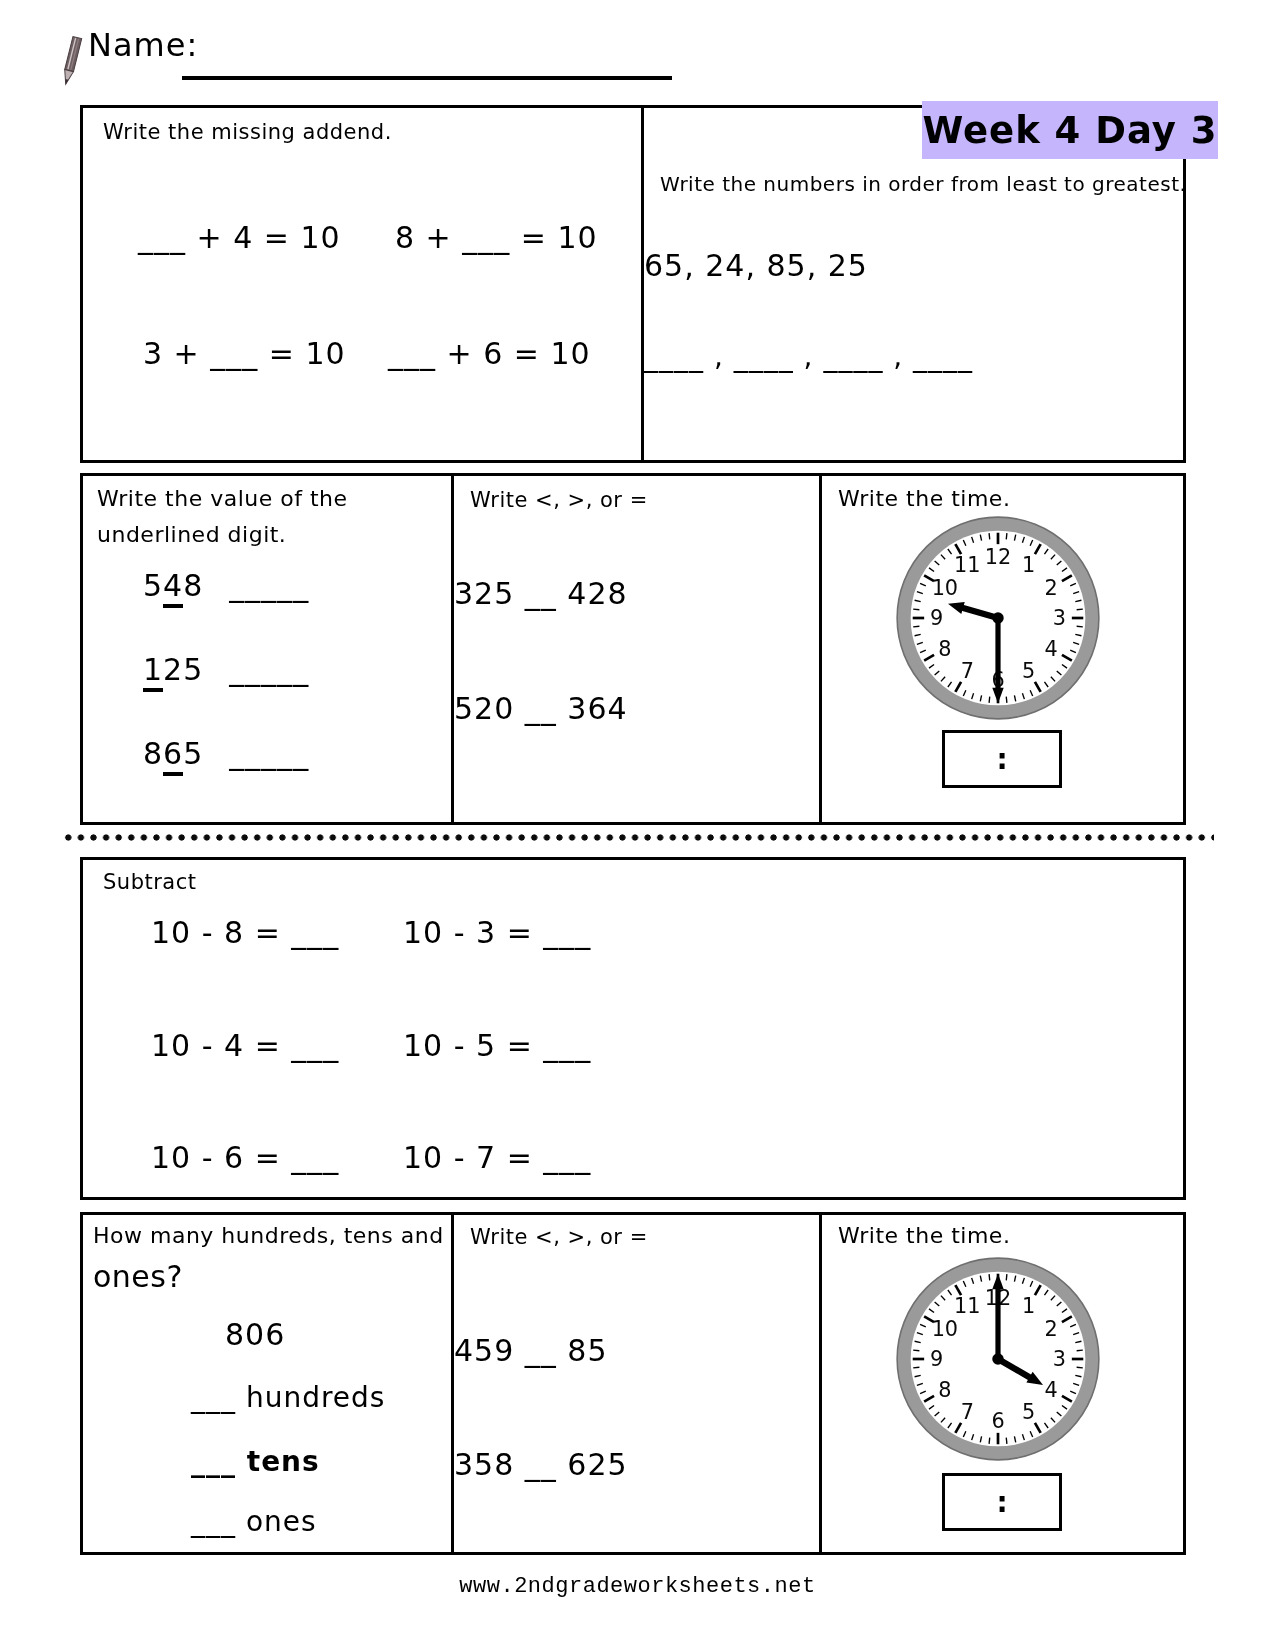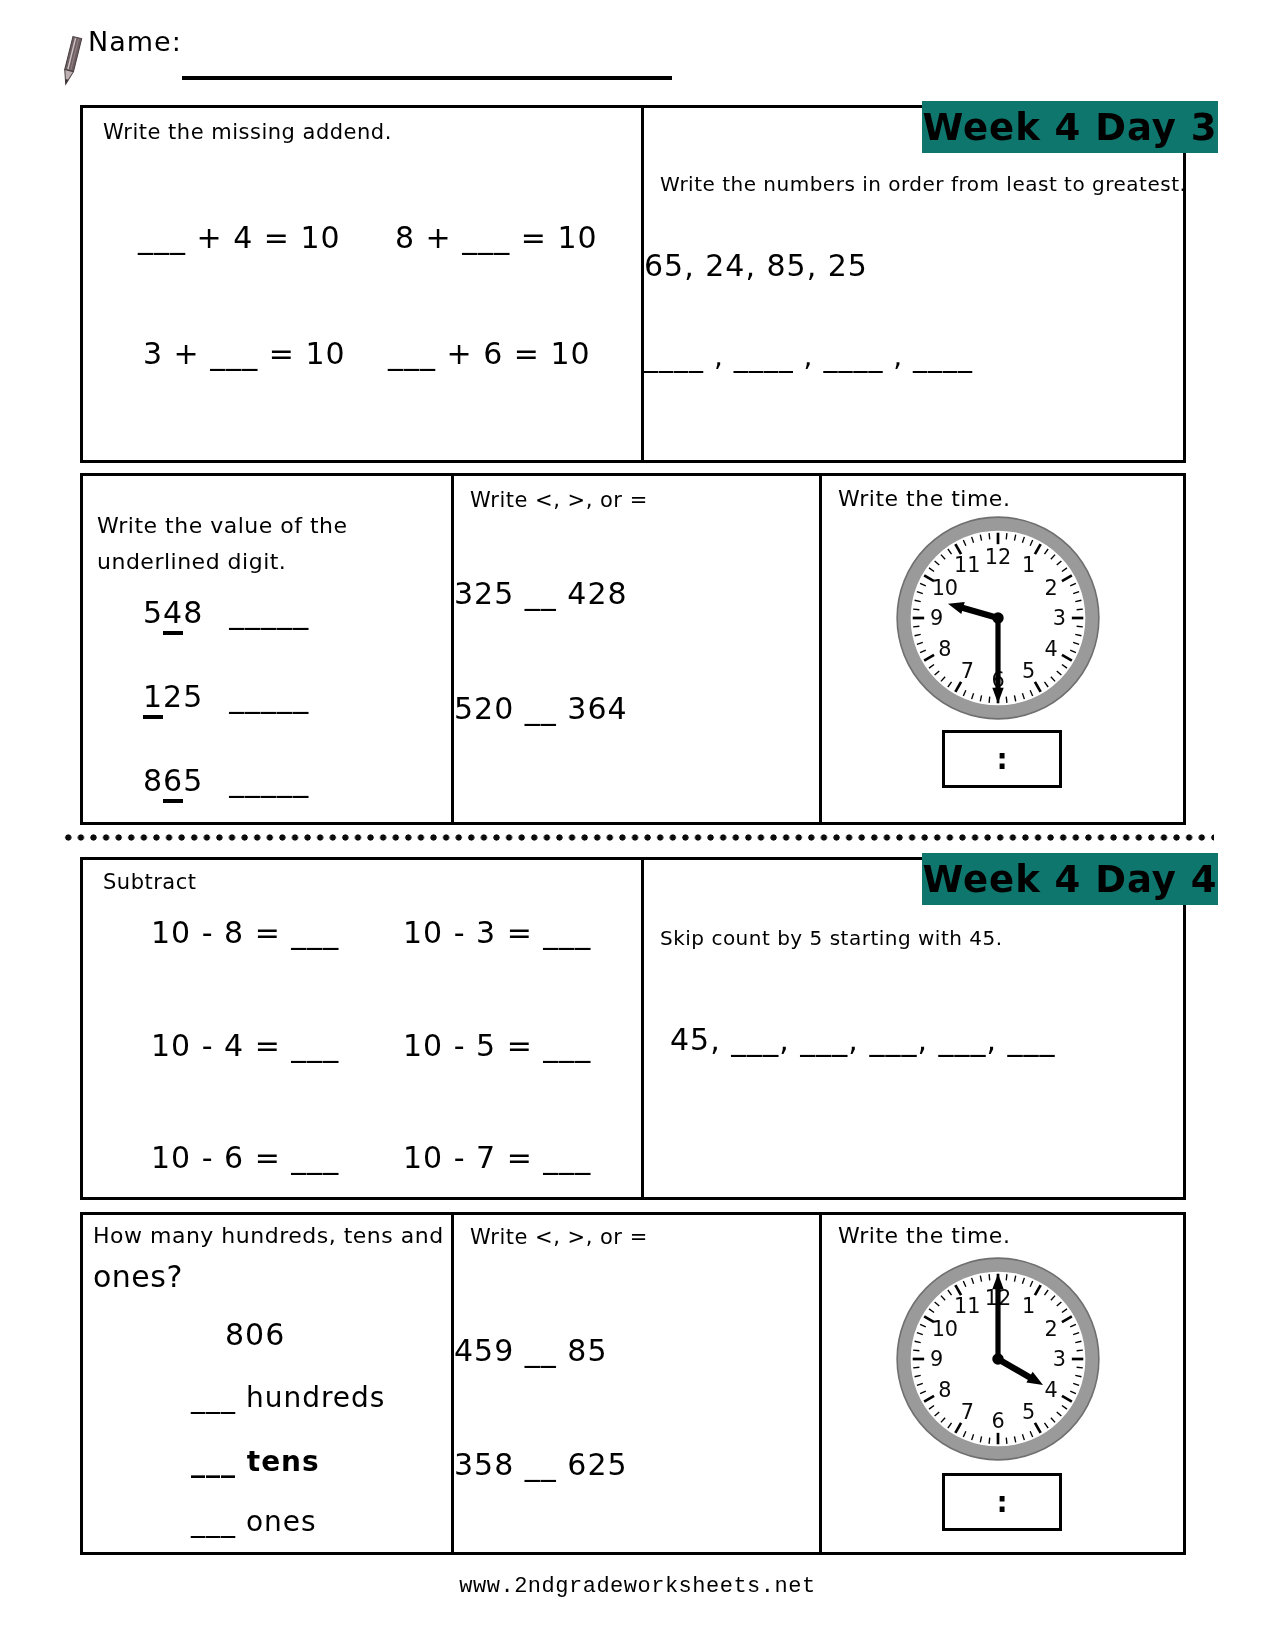--- a/index.html
+++ b/index.html
@@ -1,34 +1,34 @@
 <!DOCTYPE html>
 <html><head>
 <meta charset="utf-8">
 <style>
   html,body{margin:0;padding:0;background:#fff;}
   #page{position:relative;width:1275px;height:1650px;background:#ffffff;
         font-family:"DejaVu Sans",sans-serif;color:#000;overflow:hidden;}
 
   
   .pen-icon{position:absolute;left:57px;top:33px;width:30px;height:56px;}
-  .name-label{position:absolute;left:88px;top:26px;font-size:27px;letter-spacing:1px;}
+  .name-label{position:absolute;left:88px;top:26px;font-size:32px;letter-spacing:1px;}
   .name-line{position:absolute;left:182px;top:76px;width:490px;border-bottom:4px solid #000;}
 
   
   .wtable{position:absolute;left:80px;width:1100px;border:3px solid #000;background:#fff;}
   .cell{position:absolute;top:0;height:100%;}
   .cell.bl{border-left:3px solid #000;}
   .cell-title{position:absolute;font-size:21px;letter-spacing:.5px;white-space:nowrap;}
   .prob{position:absolute;font-size:30px;letter-spacing:1px;white-space:nowrap;}
   .centered{left:0;right:0;}
 
   
-  .day-badge{position:absolute;top:-7px;right:-35px;width:296px;height:52px;
-             background:#0f766e;display:flex;align-items:center;justify-content:center;
+  .day-badge{position:absolute;top:-7px;right:-35px;width:296px;height:58px;
+             background:#c4b5fd;display:flex;align-items:center;justify-content:center;
              font-size:37px;font-weight:bold;letter-spacing:1px;z-index:5;}
 
   
   .udigit{border-bottom:4px solid #000;padding-bottom:1px;}
   .pv-blank{margin-left:26px;}
 
   
   .dotline{position:absolute;left:62px;top:833px;width:1152px;height:9px;
            background-image:radial-gradient(circle,#0a0a0a 2.8px,transparent 3.4px);
            background-size:12.6px 9px;background-repeat:repeat-x;}
@@ -69,21 +69,21 @@
     </div>
     <div class="cell bl" style="left:558px;right:0;">
       <div class="day-badge">Week 4 Day 3</div>
       <div class="cell-title" style="left:16px;top:64px;font-size:20px;">Write the numbers in order from least to greatest.</div>
       <div class="prob centered" style="top:140px;">65,  24,  85,  25</div>
       <div class="prob centered" style="top:232px;font-size:28px;">____ ,  ____ ,  ____ ,  ____</div>
     </div>
   </div>
 
   <div class="wtable" style="top:473px;height:346px;">
-    <div class="cell" style="left:0;width:352px;margin-top:27px;">
+    <div class="cell" style="left:0;width:352px;">
       <div class="cell-title" style="left:14px;top:10px;font-size:22px;">Write the value of the</div>
       <div class="cell-title" style="left:14px;top:46px;font-size:22px;">underlined digit.</div>
       <div class="prob" style="left:60px;top:92px;">
         <span>5</span><span class="udigit">4</span><span>8</span><span class="pv-blank">_____</span>
       </div>
       <div class="prob" style="left:60px;top:176px;">
         <span></span><span class="udigit">1</span><span>25</span><span class="pv-blank">_____</span>
       </div>
       <div class="prob" style="left:60px;top:260px;">
         <span>8</span><span class="udigit">6</span><span>5</span><span class="pv-blank">_____</span>
@@ -190,25 +190,20 @@
   <div class="wtable" style="top:857px;height:337px;">
     <div class="cell" style="left:0;width:634px;">
       <div class="cell-title" style="left:20px;top:10px;">Subtract</div>
       <div class="prob" style="left:68px;top:55px;">10 - 8 = ___</div>
       <div class="prob" style="left:320px;top:55px;">10 - 3 = ___</div>
       <div class="prob" style="left:68px;top:168px;">10 - 4 = ___</div>
       <div class="prob" style="left:320px;top:168px;">10 - 5 = ___</div>
       <div class="prob" style="left:68px;top:280px;">10 - 6 = ___</div>
       <div class="prob" style="left:320px;top:280px;">10 - 7 = ___</div>
     </div>
-    <div class="cell bl" style="left:558px;right:0;">
-      <div class="day-badge">Week 4 Day 4</div>
-      <div class="cell-title" style="left:16px;top:66px;font-size:20px;">Skip count by 5 starting with 45.</div>
-      <div class="prob" style="left:26px;top:162px;">45,  ___,  ___,  ___,  ___,  ___</div>
-    </div>
   </div>
 
   <div class="wtable" style="top:1212px;height:337px;">
     <div class="cell" style="left:0;width:368px;">
       <div class="cell-title" style="left:10px;top:8px;font-size:22px;">How many hundreds, tens and</div>
       <div class="cell-title" style="left:10px;top:44px;font-size:30px;">ones?</div>
       <div class="prob" style="left:142px;top:102px;">806</div>
       <div class="prob" style="left:108px;top:166px;font-size:28px;">___ hundreds</div>
       <div class="prob" style="left:108px;top:230px;font-size:28px;font-weight:bold;">___ tens</div>
       <div class="prob" style="left:108px;top:290px;font-size:28px;">___ ones</div>

